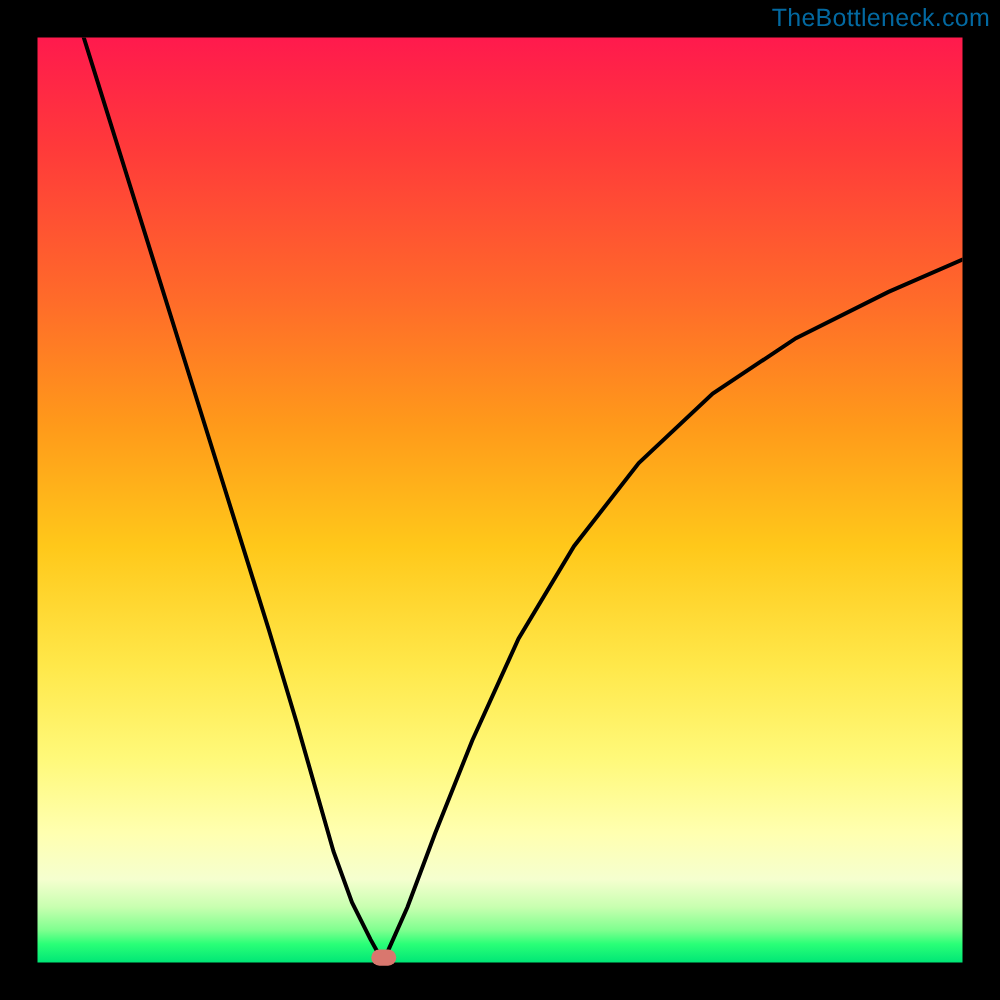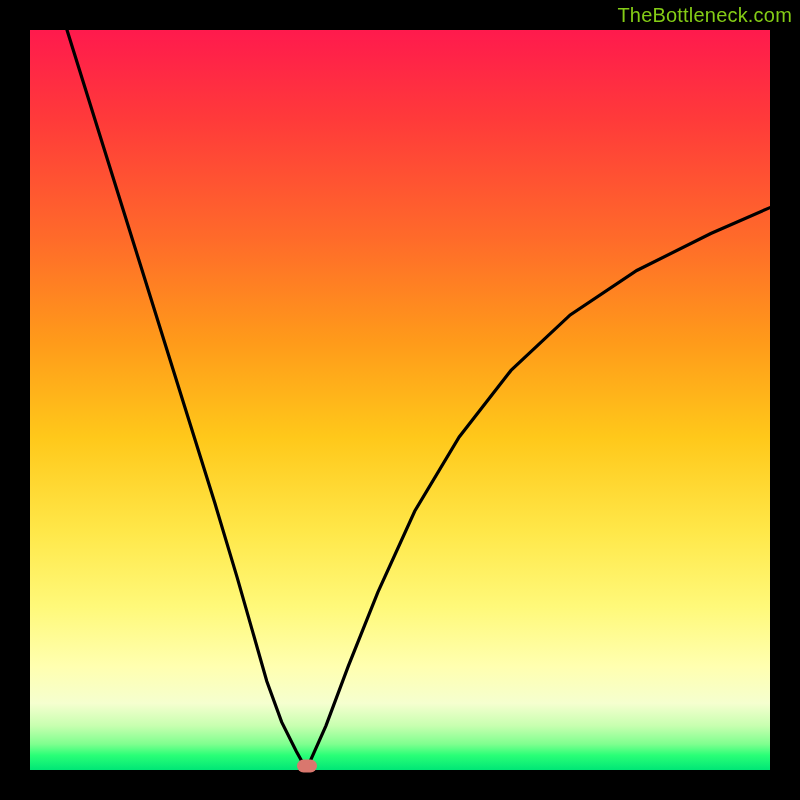--- a/index.html
+++ b/index.html
@@ -49,21 +49,21 @@
     border-radius: 7px;
     background: #d9776e;
     transform: translate(-50%, -50%);
   }
   .watermark {
     position: absolute;
     top: 4px;
     right: 8px;
     font-size: 20px;
     font-weight: 500;
-    color: #84cc16;
+    color: #0369a1;
     letter-spacing: 0.2px;
     user-select: none;
   }
   svg.curve {
     position: absolute;
     left: 0;
     top: 0;
     width: 740px;
     height: 740px;
   }

